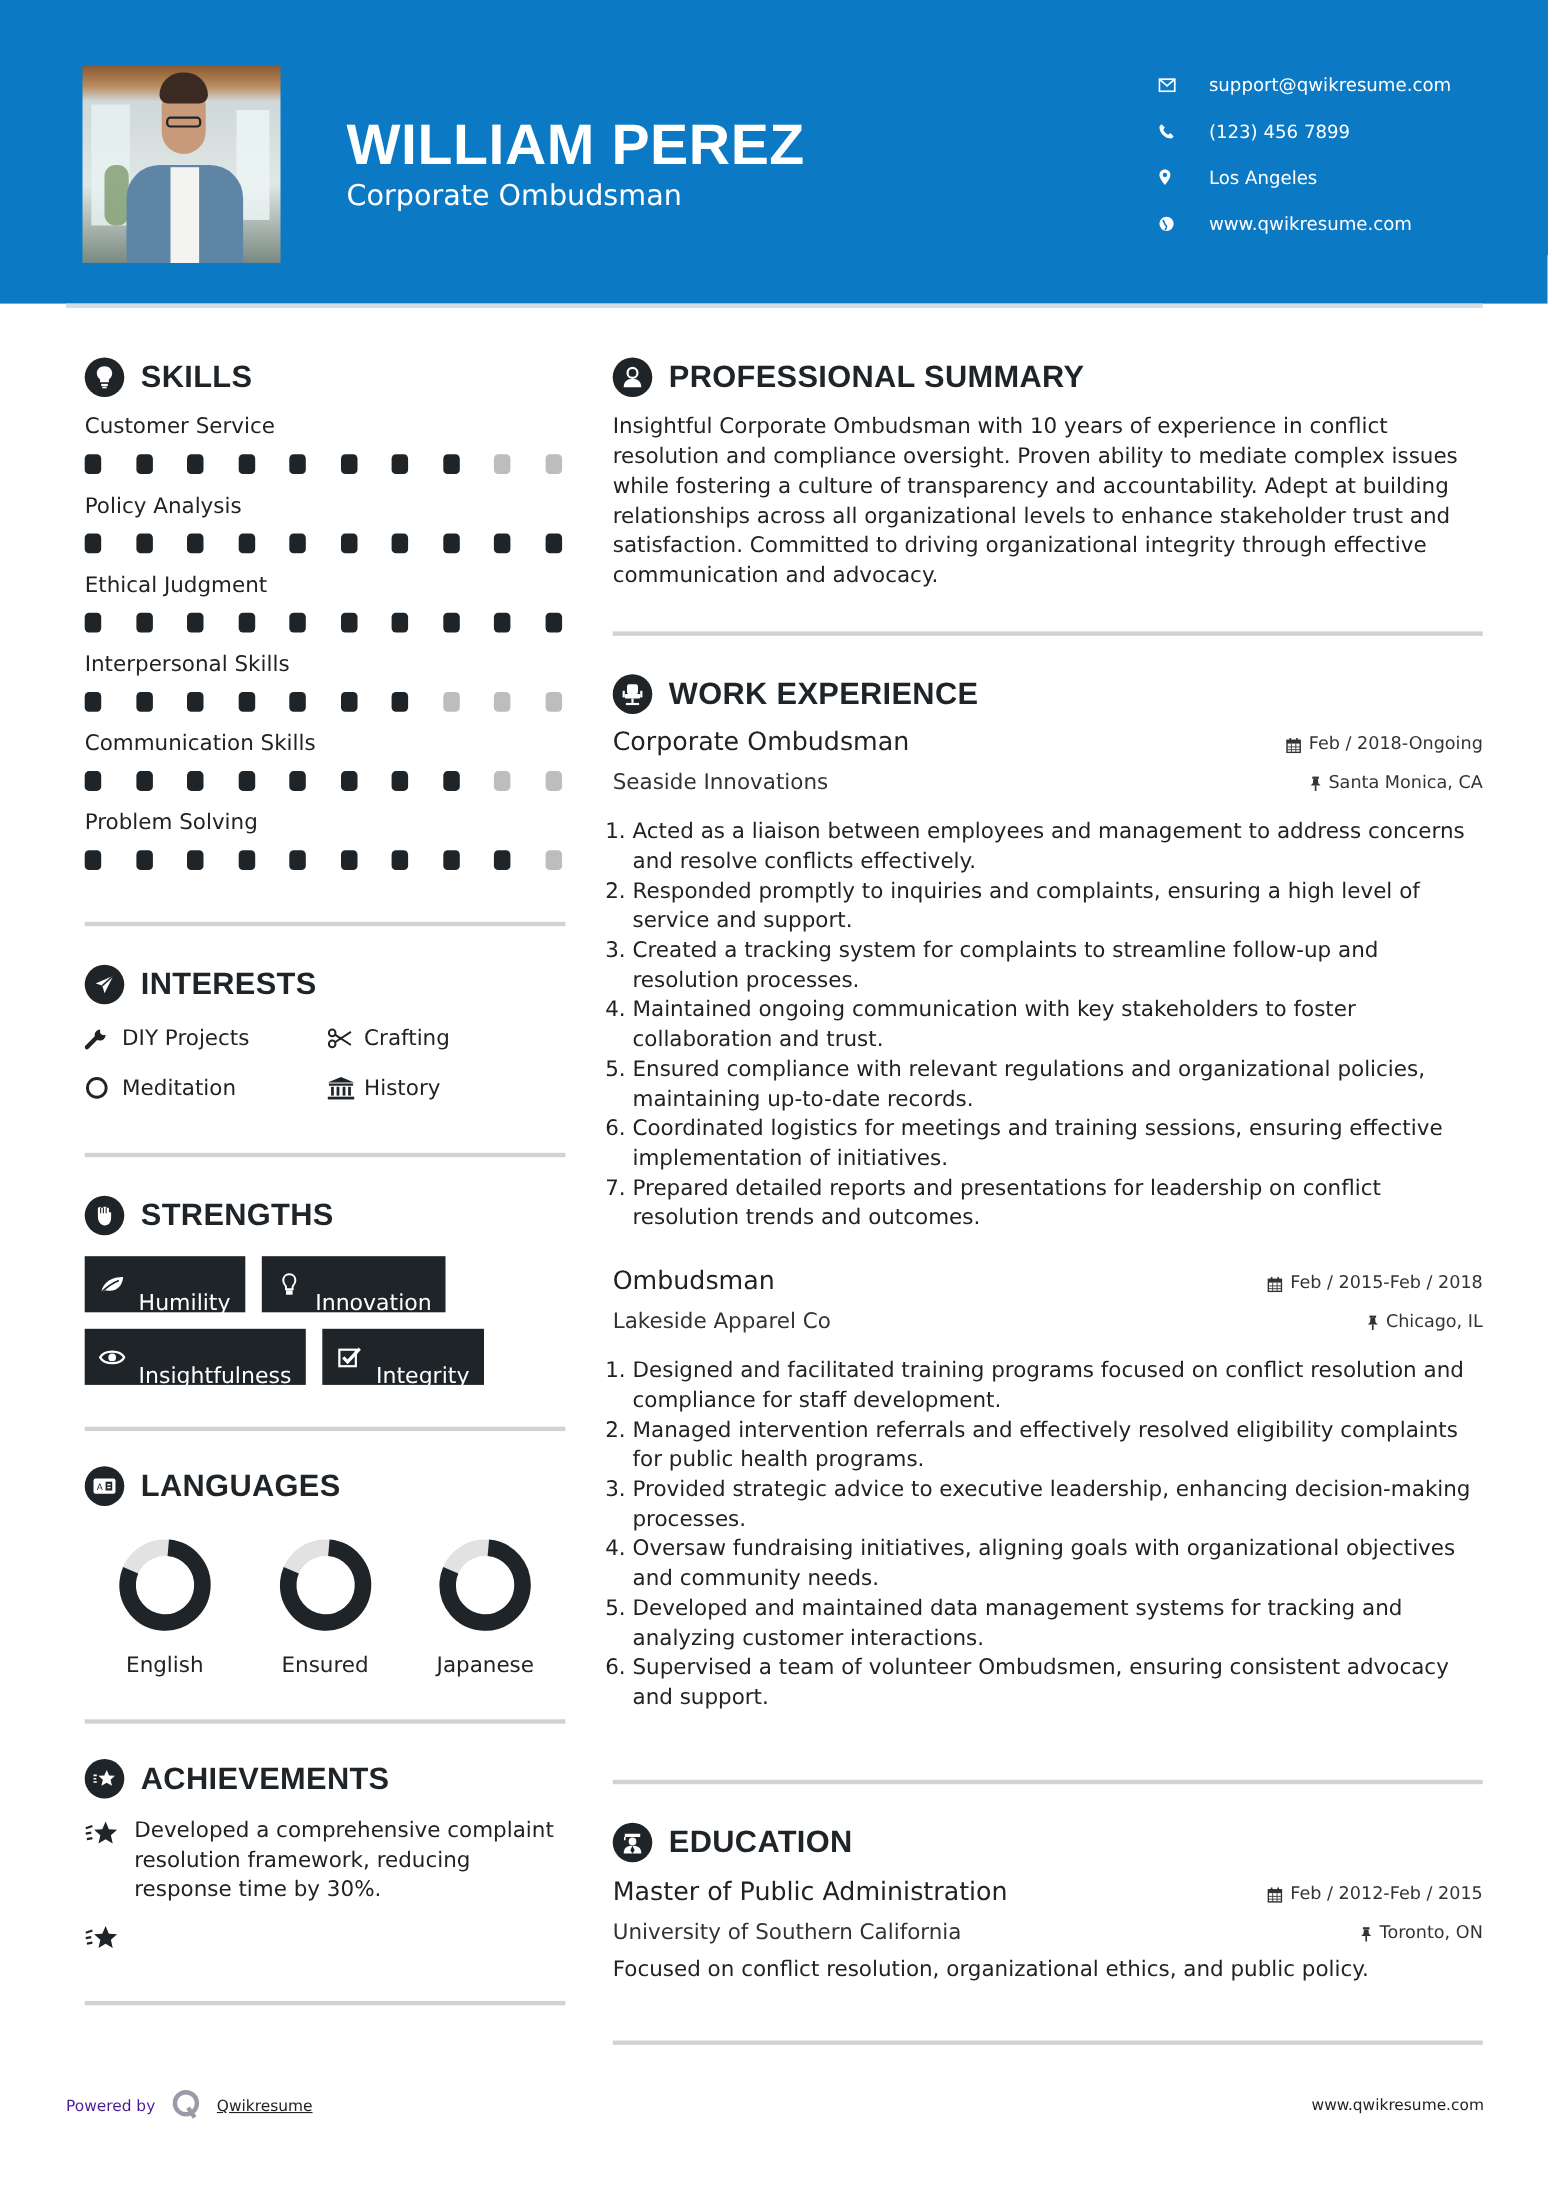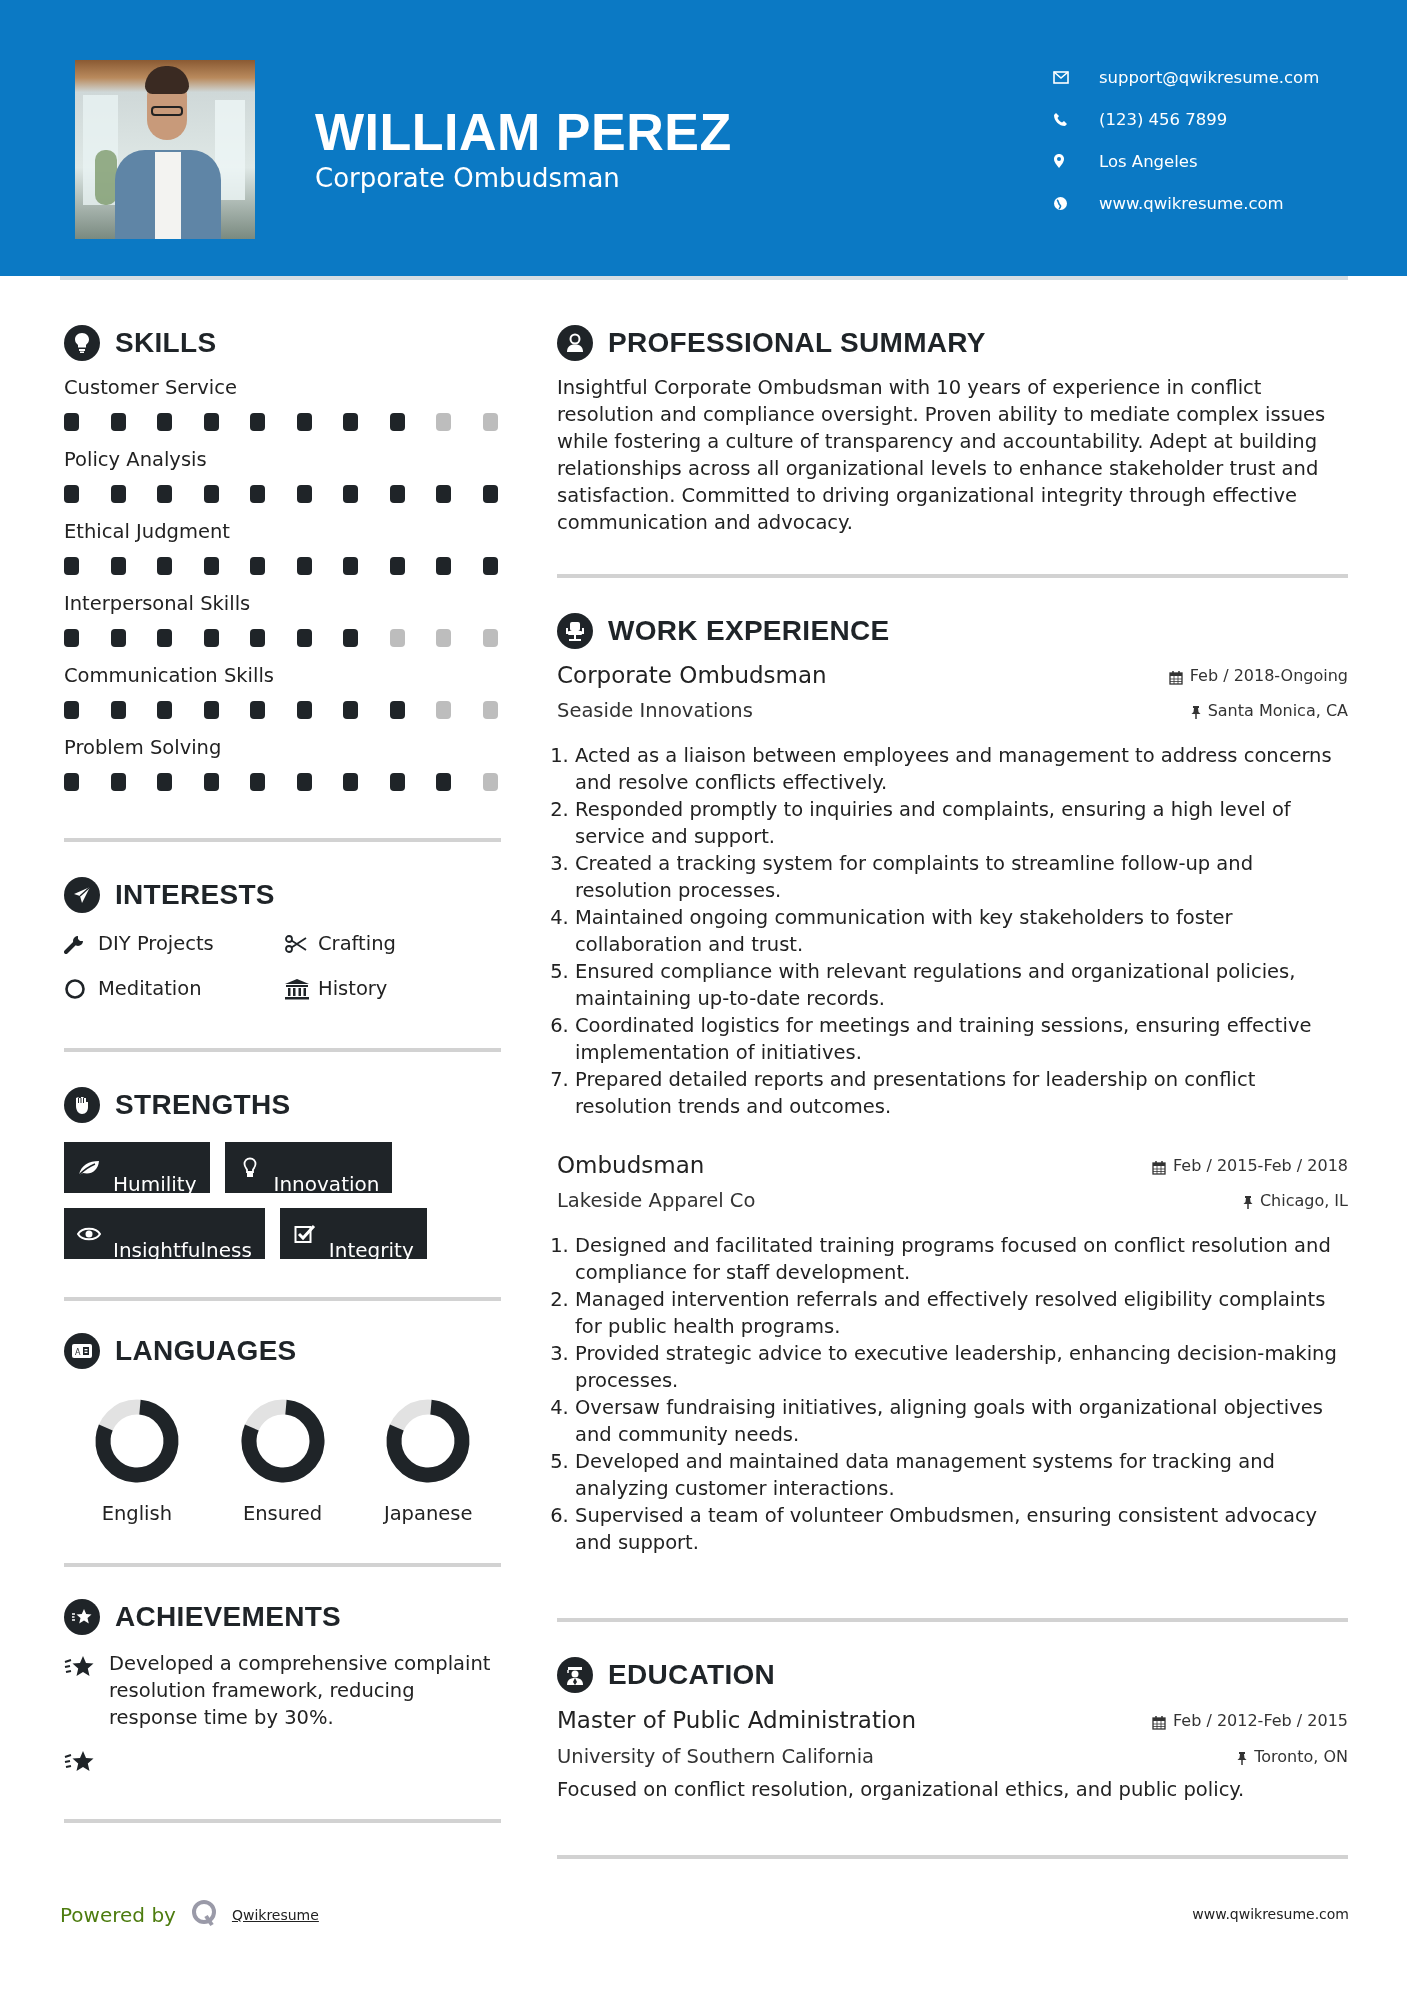--- a/index.html
+++ b/index.html
@@ -23,21 +23,21 @@
   .name { position: absolute; left: 315px; top: 102px; font-family: "Liberation Sans", sans-serif; font-weight: bold;
           font-size: 52px; color: #ffffff; letter-spacing: 0.5px; }
   .title { position: absolute; left: 315px; top: 163px; font-size: 26px; color: #ffffff; }
 
   .contacts { position: absolute; left: 1053px; top: 56px; }
   .contact { display: flex; align-items: center; height: 42px; }
   .contact .cicon { width: 30px; display: inline-flex; justify-content: flex-start; align-items: center; }
   .contact .ctext { font-size: 16.5px; color: #ffffff; margin-left: 16px; }
 
   
-  .col-left { position: absolute; left: 64px; top: 318px; width: 437px; }
+  .col-left { position: absolute; left: 77px; top: 318px; width: 437px; }
   .col-right { position: absolute; left: 557px; top: 318px; width: 791px; }
 
   .sec-head { display: flex; align-items: center; height: 50px; }
   .sec-icon { width: 36px; height: 36px; border-radius: 50%; background: #1f2428; display: inline-flex;
               align-items: center; justify-content: center; flex-shrink: 0; }
   .sec-title { margin-left: 15px; font-family: "Liberation Sans", sans-serif; font-weight: bold; font-size: 28px; color: #1f2428; letter-spacing: 0.3px; }
 
   .divider { height: 4px; background: #d2d2d2; width: 100%; }
 
   
@@ -74,21 +74,21 @@
   .job-row { display: flex; justify-content: space-between; align-items: center; }
   .job-title { font-size: 23px; color: #222; }
   .job-sub { font-size: 19.5px; color: #333; }
   .meta { display: inline-flex; align-items: flex-end; font-size: 16px; color: #333; }
   .meta .micon { display: inline-flex; margin-right: 7px; }
   ol.points { margin-top: 14px; padding-left: 18px; }
   ol.points li { font-size: 19.5px; line-height: 27px; color: #222; padding-left: 0; }
 
   
   .footer-left { position: absolute; left: 60px; top: 1898px; display: flex; align-items: center; }
-  .powered { font-size: 20px; color: #4d7c0f; }
+  .powered { font-size: 14px; color: #4c1d95; }
   .qlogo { margin-left: 14px; margin-right: 12px; }
   .qlink { font-size: 14px; color: #222; text-decoration: underline; }
   .footer-right { position: absolute; right: 58px; top: 1906px; font-size: 14px; color: #222; }
 </style>
 </head>
 <body>
 
 <div class="header">
   <div class="photo">
     <div class="win1"></div>

